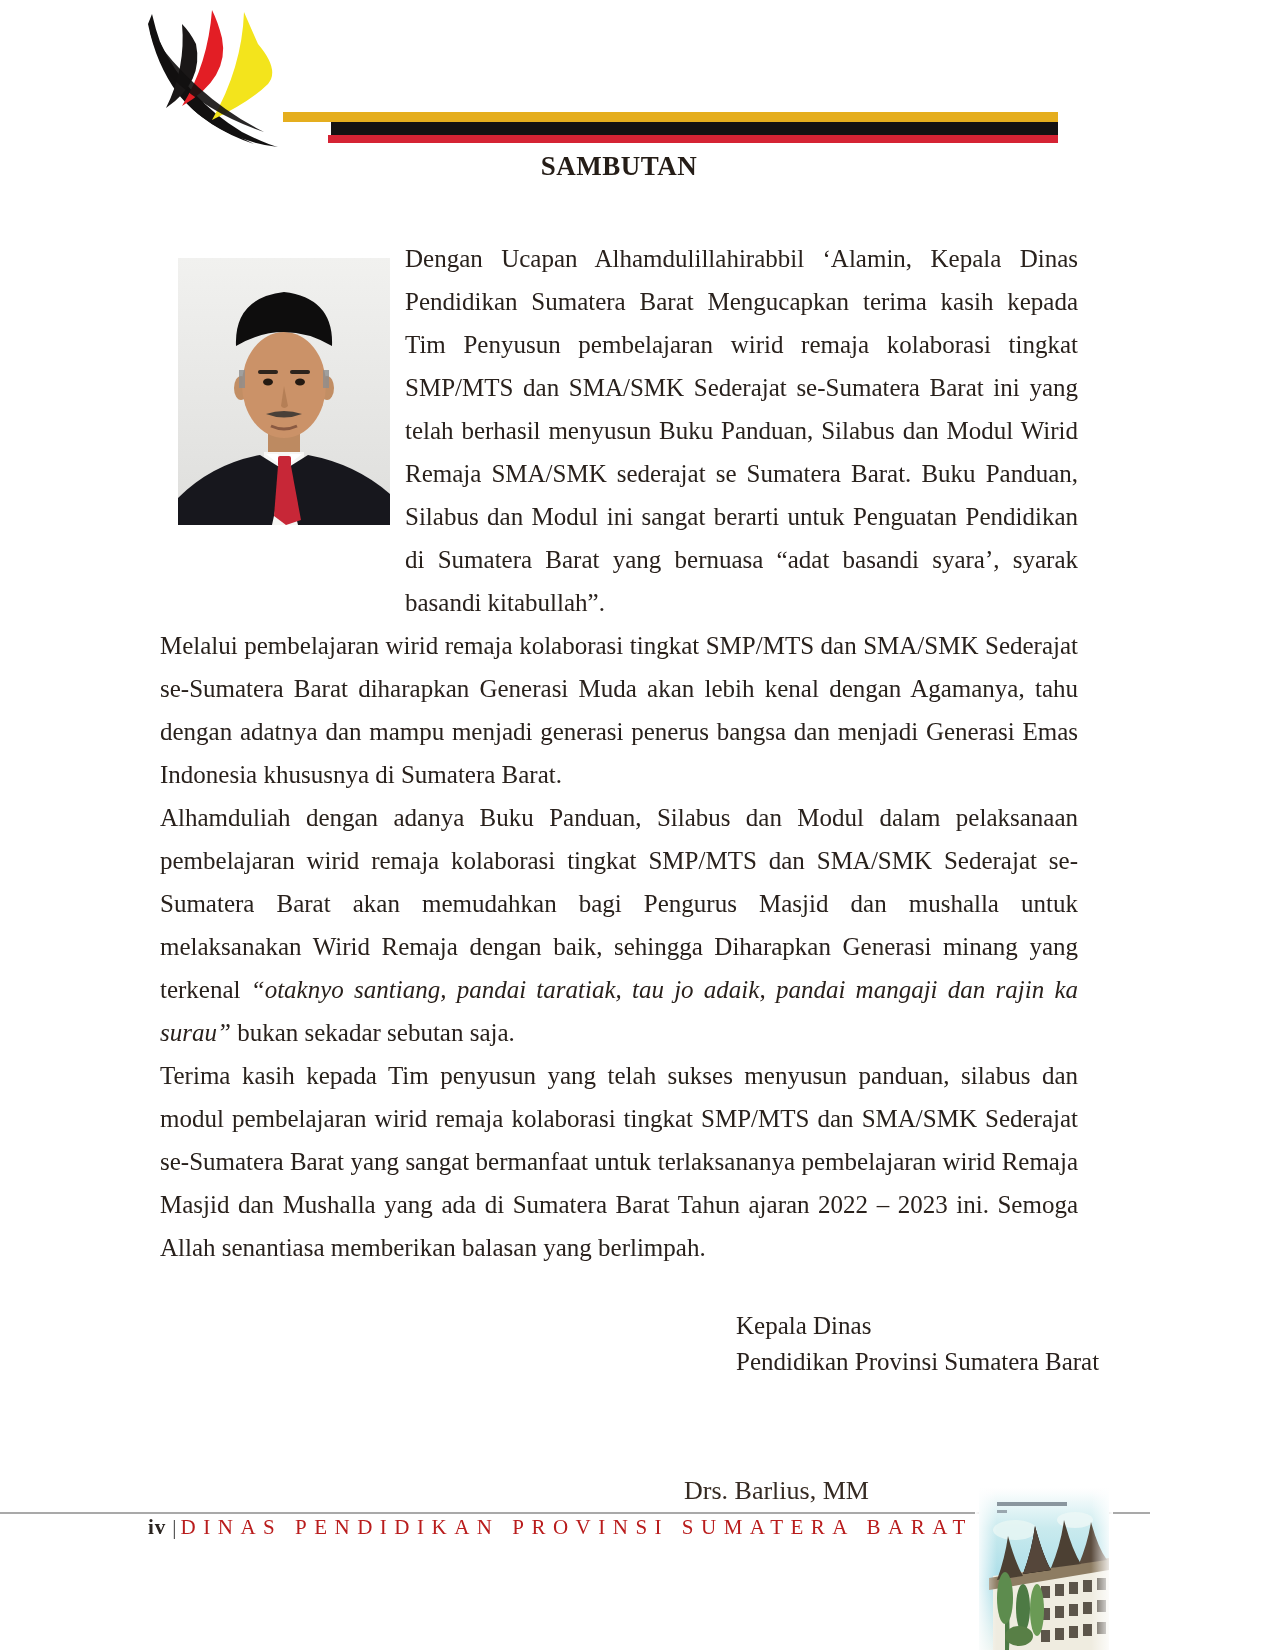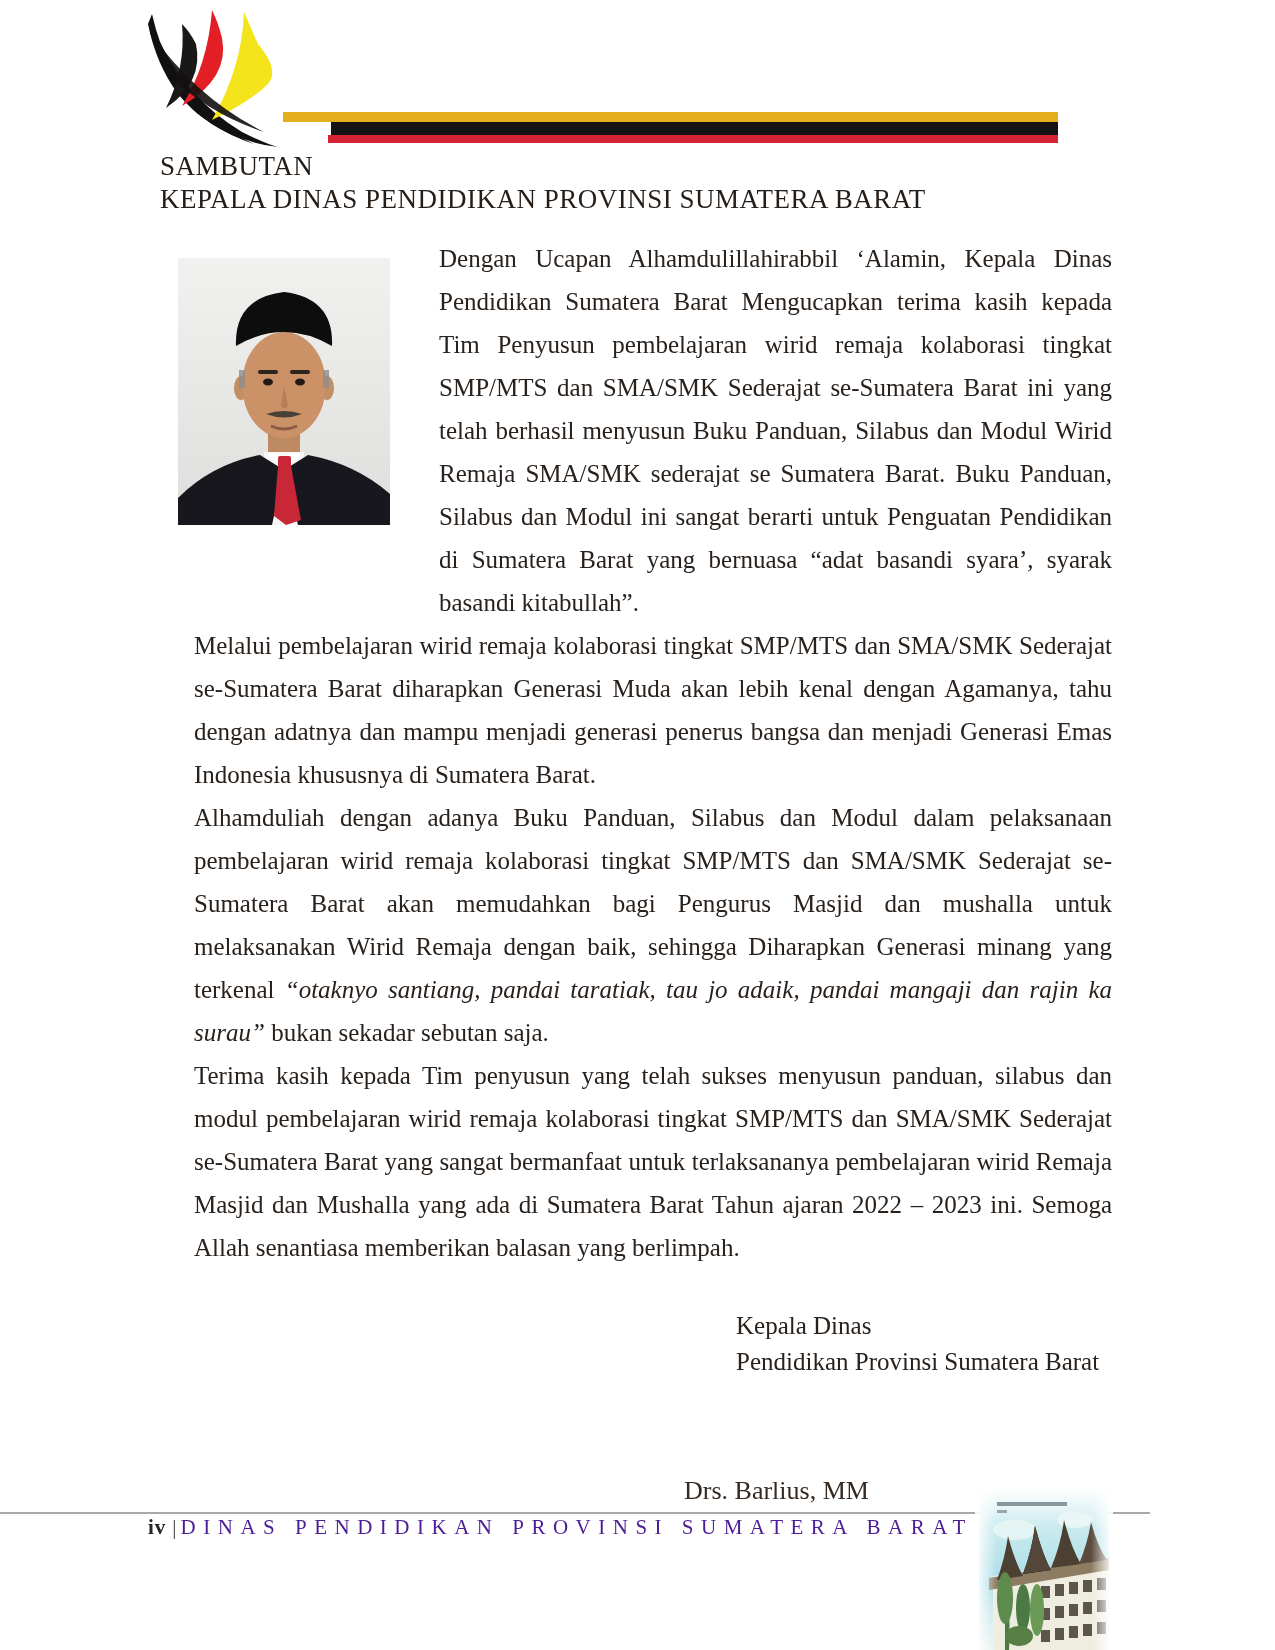--- a/index.html
+++ b/index.html
@@ -27,22 +27,22 @@
   }
   .stripe { position: absolute; right: 0; }
   .stripe.yellow { top: 0;  height: 10px; left: 0;   background: #e5ae1e; }
   .stripe.black  { top: 10px; height: 13px; left: 48px; background: #141212; }
   .stripe.red    { top: 23px; height: 8px;  left: 45px; background: #d52334; }
 
   .title-block {
     position: absolute;
     left: 160px; top: 150px;
     width: 918px;
-    text-align: left;
-    font-weight: normal;
+    text-align: center;
+    font-weight: bold;
     font-size: 27px;
     line-height: 33px;
     color: #251d17;
     letter-spacing: 0.5px;
   }
 
   
   .portrait {
     position: absolute;
     left: 178px; top: 258px;
@@ -50,21 +50,20 @@
   }
 
   
   .content {
     position: absolute;
     left: 160px; top: 237px;
     width: 918px;
     font-size: 25px;
     line-height: 43px;
     text-align: justify;
-    margin-left: 34px;
   }
   .content p { margin: 0; }
   .para-first { margin-left: 245px !important; }
   .italic { font-style: italic; }
 
   
   .signature {
     position: absolute;
     left: 720px; top: 1308px;
     font-size: 25px;
@@ -90,21 +89,21 @@
     position: absolute;
     left: 148px; top: 1515px;
     font-size: 21px;
     white-space: nowrap;
     display: flex;
     align-items: baseline;
     text-align: center;
   }
   .footer .pageno { font-weight: bold; color: #2a2420; letter-spacing: 1px; }
   .footer .sep { color: #444; margin: 0 4px 0 6px; font-weight: normal; }
-  .footer .footer-text { color: #4c1d95; letter-spacing: 7.5px; }
+  .footer .footer-text { color: #b91c1c; letter-spacing: 7.5px; }
 
   
   .building {
     position: absolute;
     left: 975px; top: 1458px;
     width: 138px; height: 192px;
   }
 </style>
 </head>
 <body>
@@ -126,21 +125,20 @@
   </svg>
 
   <div class="stripes">
     <div class="stripe yellow"></div>
     <div class="stripe black"></div>
     <div class="stripe red"></div>
   </div>
 
   <div class="title-block">
     <div>SAMBUTAN</div>
-    <div>KEPALA DINAS PENDIDIKAN PROVINSI SUMATERA BARAT</div>
   </div>
 
   <svg class="portrait" viewBox="0 0 212 267" aria-hidden="true">
     <defs>
       <linearGradient id="pbg" x1="0" y1="0" x2="0" y2="1">
         <stop offset="0" stop-color="#f1f1ef"></stop>
         <stop offset="1" stop-color="#dededc"></stop>
       </linearGradient>
     </defs>
     <rect x="0" y="0" width="212" height="267" fill="url(#pbg)"></rect>

